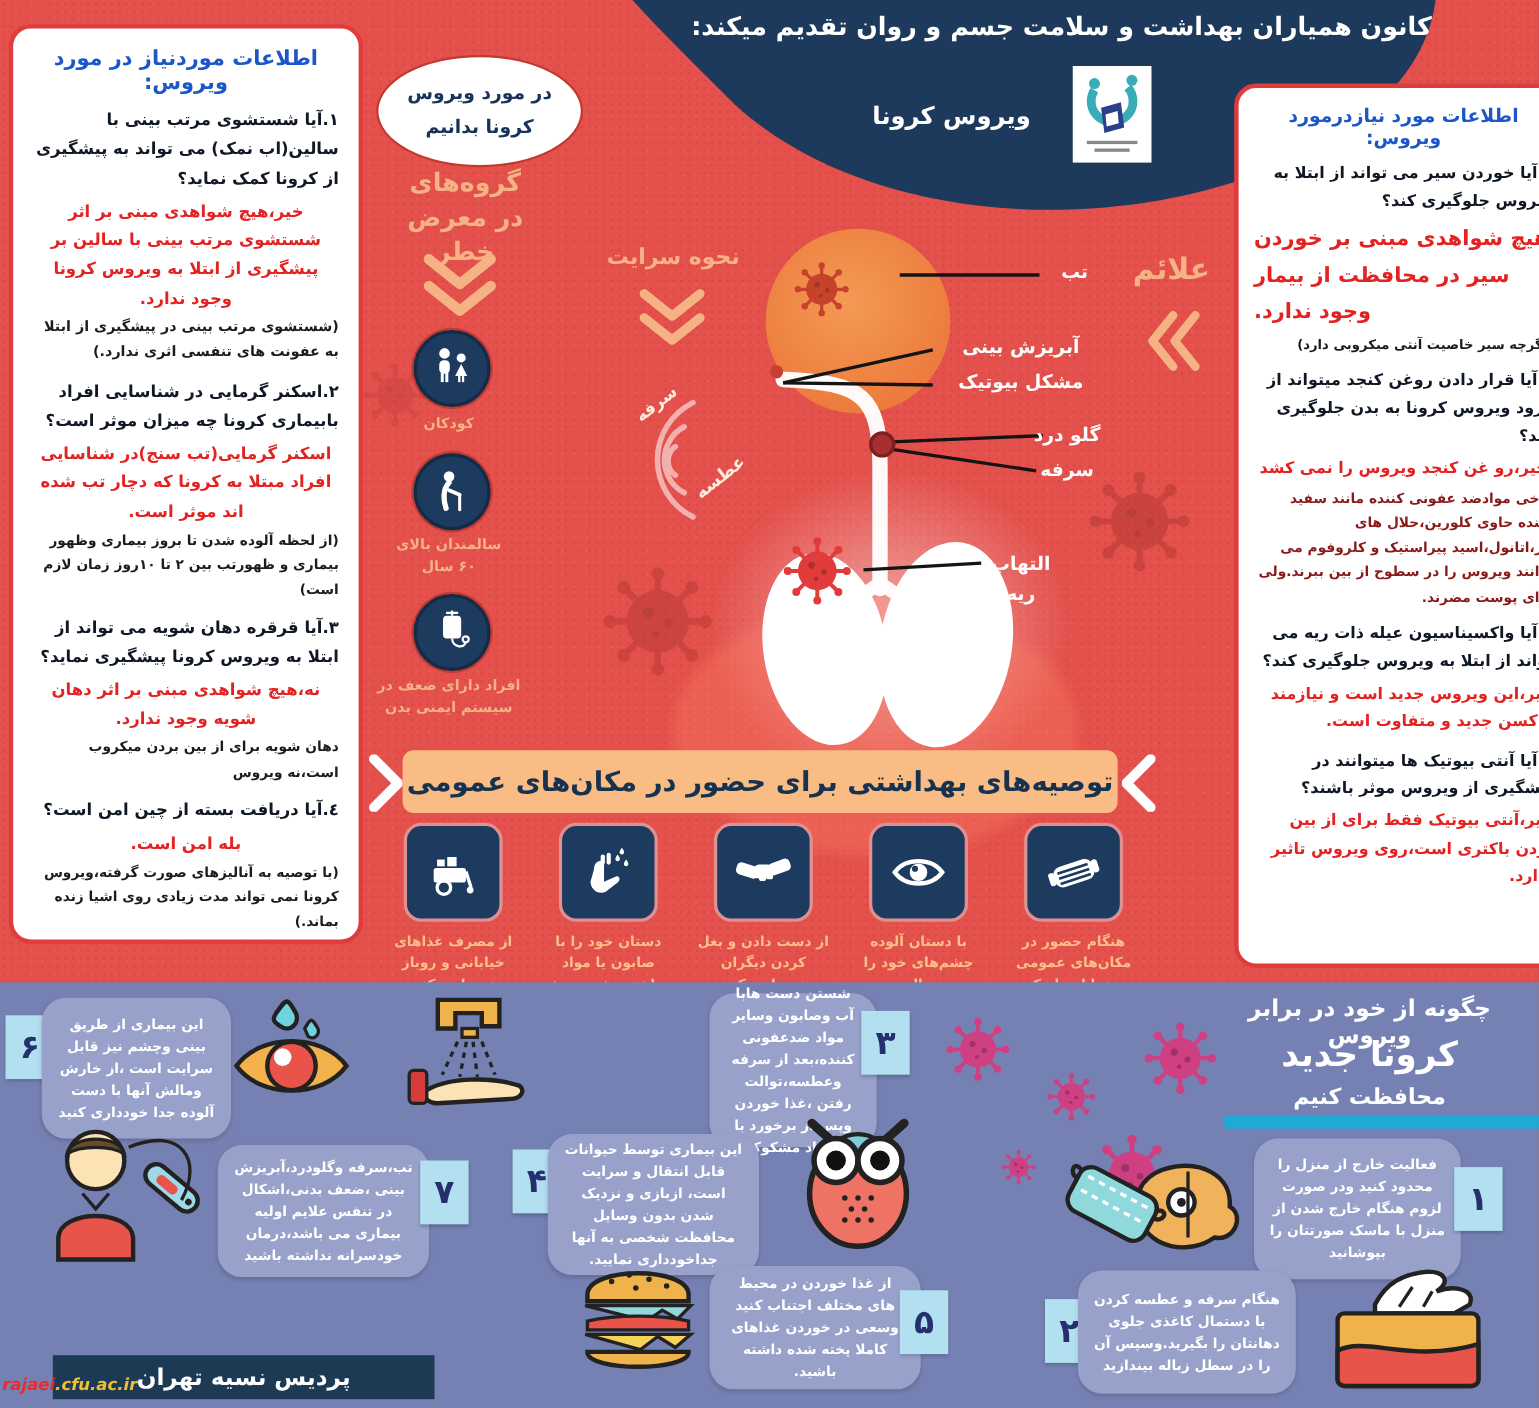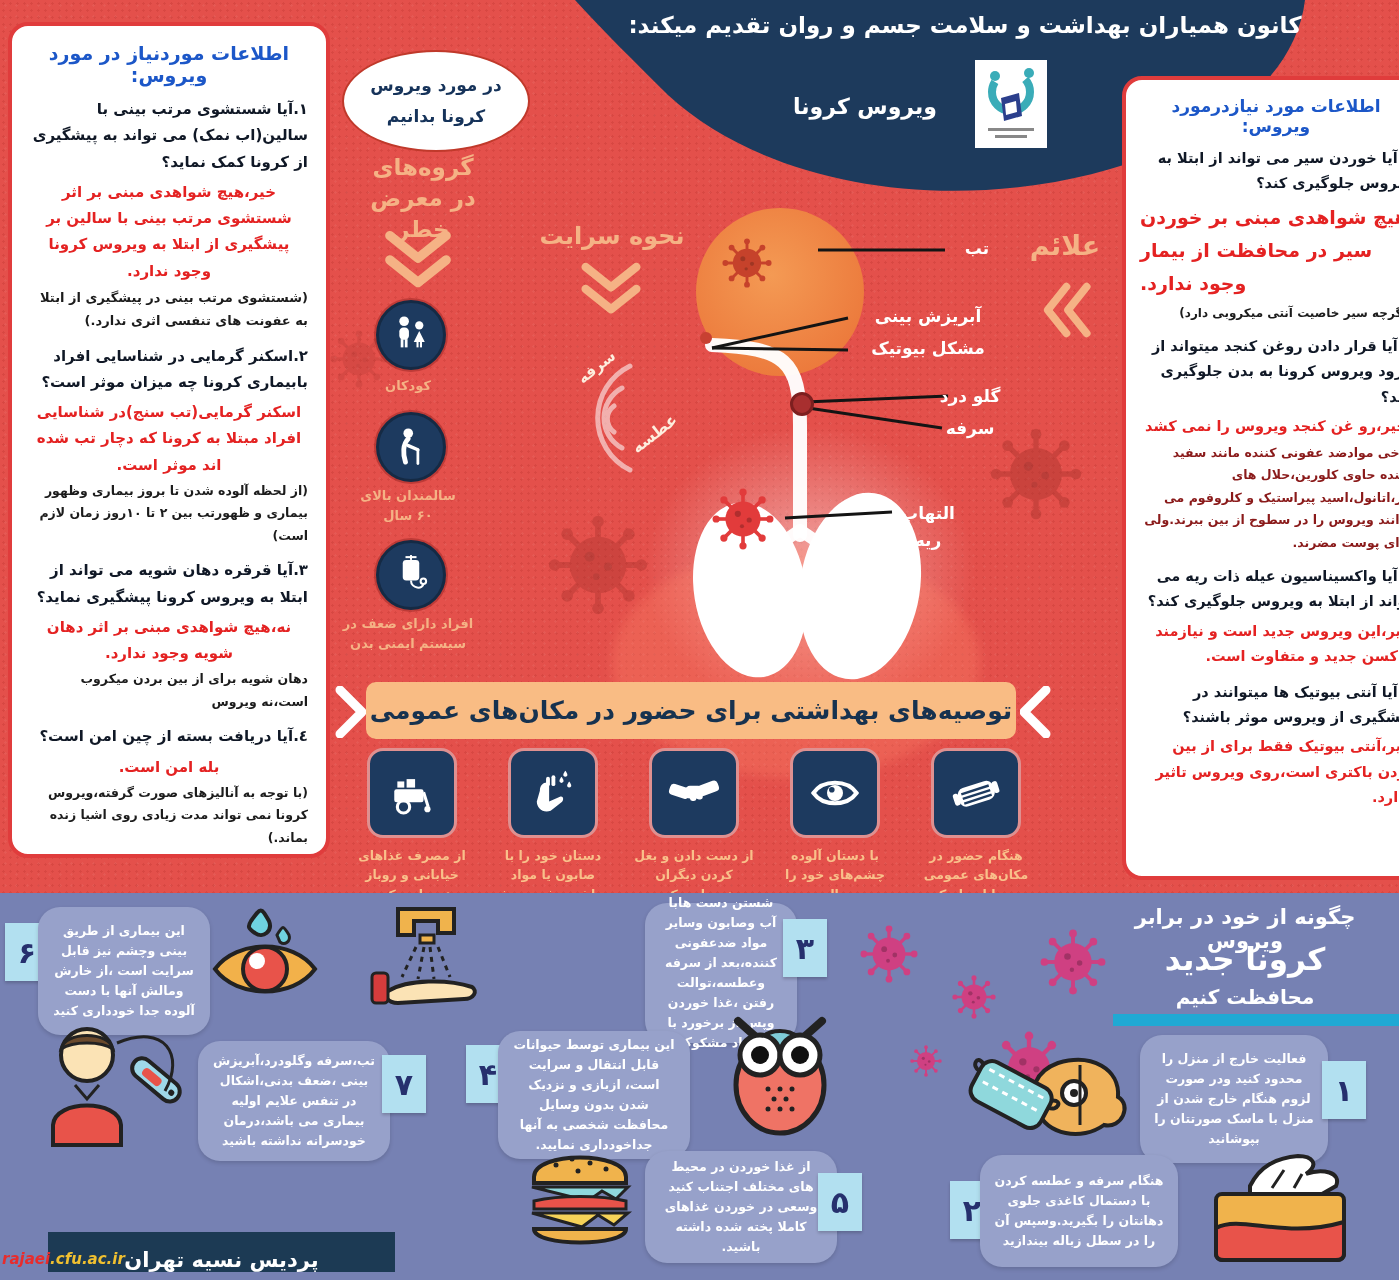--- a/index.html
+++ b/index.html
@@ -76,21 +76,21 @@
     box-shadow:0 2px 4px rgba(0,0,0,.15);
   }
   .ntab{
     position:absolute; width:44px; height:58px; background:var(--tab_bg);
     display:flex; align-items:center; justify-content:center;
     color:var(--tab_text); font-weight:bold; font-size:30px;
     box-shadow:0 2px 3px rgba(0,0,0,.2);
   }
   .bheading{position:absolute; color:#fff; font-weight:bold; text-align:center; direction:rtl;}
   .footerbar{
-    position:absolute; background:var(--footer_bg); display:flex; align-items:flex-end; justify-content:center;
+    position:absolute; background:var(--footer_bg); display:flex; align-items:center; justify-content:center;
     color:#fff; font-weight:bold; font-size:21px; direction:rtl;
   }
   .watermark{position:absolute; font-style:italic; font-weight:bold; font-size:15px;}
   .watermark .n{color:var(--wm_red);} .watermark .d{color:var(--wm_yellow);}
 </style>
 </head>
 <body>
 
 <div id="canvas">
 
@@ -204,21 +204,21 @@
       <line x1="32" y1="3" x2="32" y2="10" stroke="#fff" stroke-width="3"></line>
       <line x1="24" y1="6" x2="40" y2="6" stroke="#fff" stroke-width="3"></line>
       <rect x="20" y="10" width="24" height="30" rx="5" fill="#fff"></rect>
       <rect x="24" y="45" width="7" height="5" fill="#1d3a5f"></rect>
       <path d="M32 40 C 32 52 50 54 50 44" fill="none" stroke="#fff" stroke-width="3"></path>
       <circle cx="50" cy="41" r="4" fill="none" stroke="#fff" stroke-width="3"></circle>
     </svg>
   </div>
   <div class="risk-label" style="left:342px;top:614px;width:132px;">افراد دارای ضعف در سیستم ایمنی بدن</div>
 
-  <div class="abs orange-label" style="left:532px;top:220px;width:160px;font-size:24px;">نحوه سرایت</div>
+  <div class="abs orange-label" style="left:532px;top:220px;width:160px;font-size:20px;">نحوه سرایت</div>
   <svg class="abs chev" style="left:580px;top:262px;width:62px;height:54px">
       <use href="#sym-chev-down"></use>
     </svg>
 
   <div class="abs orange-label" style="left:1022px;top:228px;width:86px;font-size:27px;">علائم</div>
   <svg class="abs chev" style="left:1042px;top:282px;width:52px;height:56px">
       <use href="#sym-chev-left"></use>
     </svg>
 
   <div class="abs" style="left:638px;top:420px;width:344px;height:300px;border-radius:50%;background:radial-gradient(rgba(255,255,255,.5),rgba(255,255,255,0) 68%);"></div>
@@ -273,21 +273,21 @@
     <div class="a" style="font-size:15px;">خیر،هیچ شواهدی مبنی بر اثر شستشوی مرتب بینی با سالین بر پیشگیری از ابتلا به ویروس کرونا وجود ندارد.</div>
     <div class="note" style="font-size:13px;">(شستشوی مرتب بینی در پیشگیری از ابتلا به عفونت های تنفسی اثری ندارد.)</div>
     <div class="q" style="font-size:15px;">۲.اسکنر گرمایی در شناسایی افراد بابیماری کرونا چه میزان موثر است؟</div>
     <div class="a" style="font-size:15px;">اسکنر گرمایی(تب سنج)در شناسایی افراد مبتلا به کرونا که دچار تب شده اند موثر است.</div>
     <div class="note" style="font-size:12.5px;">(از لحظه آلوده شدن تا بروز بیماری وظهور بیماری  و ظهورتب بین ۲ تا ۱۰روز زمان لازم است)</div>
     <div class="q" style="font-size:15px;">۳.آیا قرقره دهان شویه می تواند از ابتلا به ویروس کرونا پیشگیری نماید؟</div>
     <div class="a" style="font-size:15px;">نه،هیچ شواهدی مبنی بر اثر دهان شویه وجود ندارد.</div>
     <div class="note" style="font-size:12.5px;">دهان شویه برای از بین بردن میکروب است،نه ویروس</div>
     <div class="q" style="font-size:15px;">٤.آیا دریافت بسته از چین امن است؟</div>
     <div class="a" style="font-size:15px;">بله امن است.</div>
-    <div class="note" style="font-size:12.5px;">(با توجه به آنالیزهای صورت گرفته،ویروس کرونا نمی تواند مدت زیادی روی اشیا زنده بماند.)</div>
+    <div class="note" style="font-size:12.5px;">(با توصیه به آنالیزهای صورت گرفته،ویروس کرونا نمی تواند مدت زیادی روی اشیا زنده بماند.)</div>
   </div>
 
   <div class="panel" style="left:1122px;top:76px;width:308px;height:804px;padding:16px 14px;">
     <div class="panel-title" style="font-size:17px;">اطلاعات مورد نیازدرمورد ویروس:</div>
     <div class="q" style="font-size:14.5px;">٥.آیا خوردن سیر می تواند از ابتلا به ویروس جلوگیری کند؟</div>
     <div class="a" style="font-size:19px;text-align:left;">هیچ شواهدی مبنی بر خوردن سیر در محافظت از بیمار وجود ندارد.</div>
     <div class="note" style="font-size:12px;text-align:right;">(اگرچه سیر خاصیت آنتی میکروبی دارد)</div>
     <div class="q" style="font-size:14.5px;">٦.آیا قرار دادن روغن کنجد میتواند از ورود ویروس کرونا به بدن جلوگیری کند؟</div>
     <div class="a" style="font-size:14.5px;text-align:center;">خیر،رو غن کنجد ویروس را نمی کشد</div>
     <div class="note maroon" style="font-size:12.5px;">برخی موادضد عفونی کننده مانند سفید کننده حاوی کلورین،حلال های اتر،اتانول،اسید پیراستیک و کلروفوم می توانند ویروس را در سطوح از بین ببرند.ولی برای پوست مضرند.</div>

